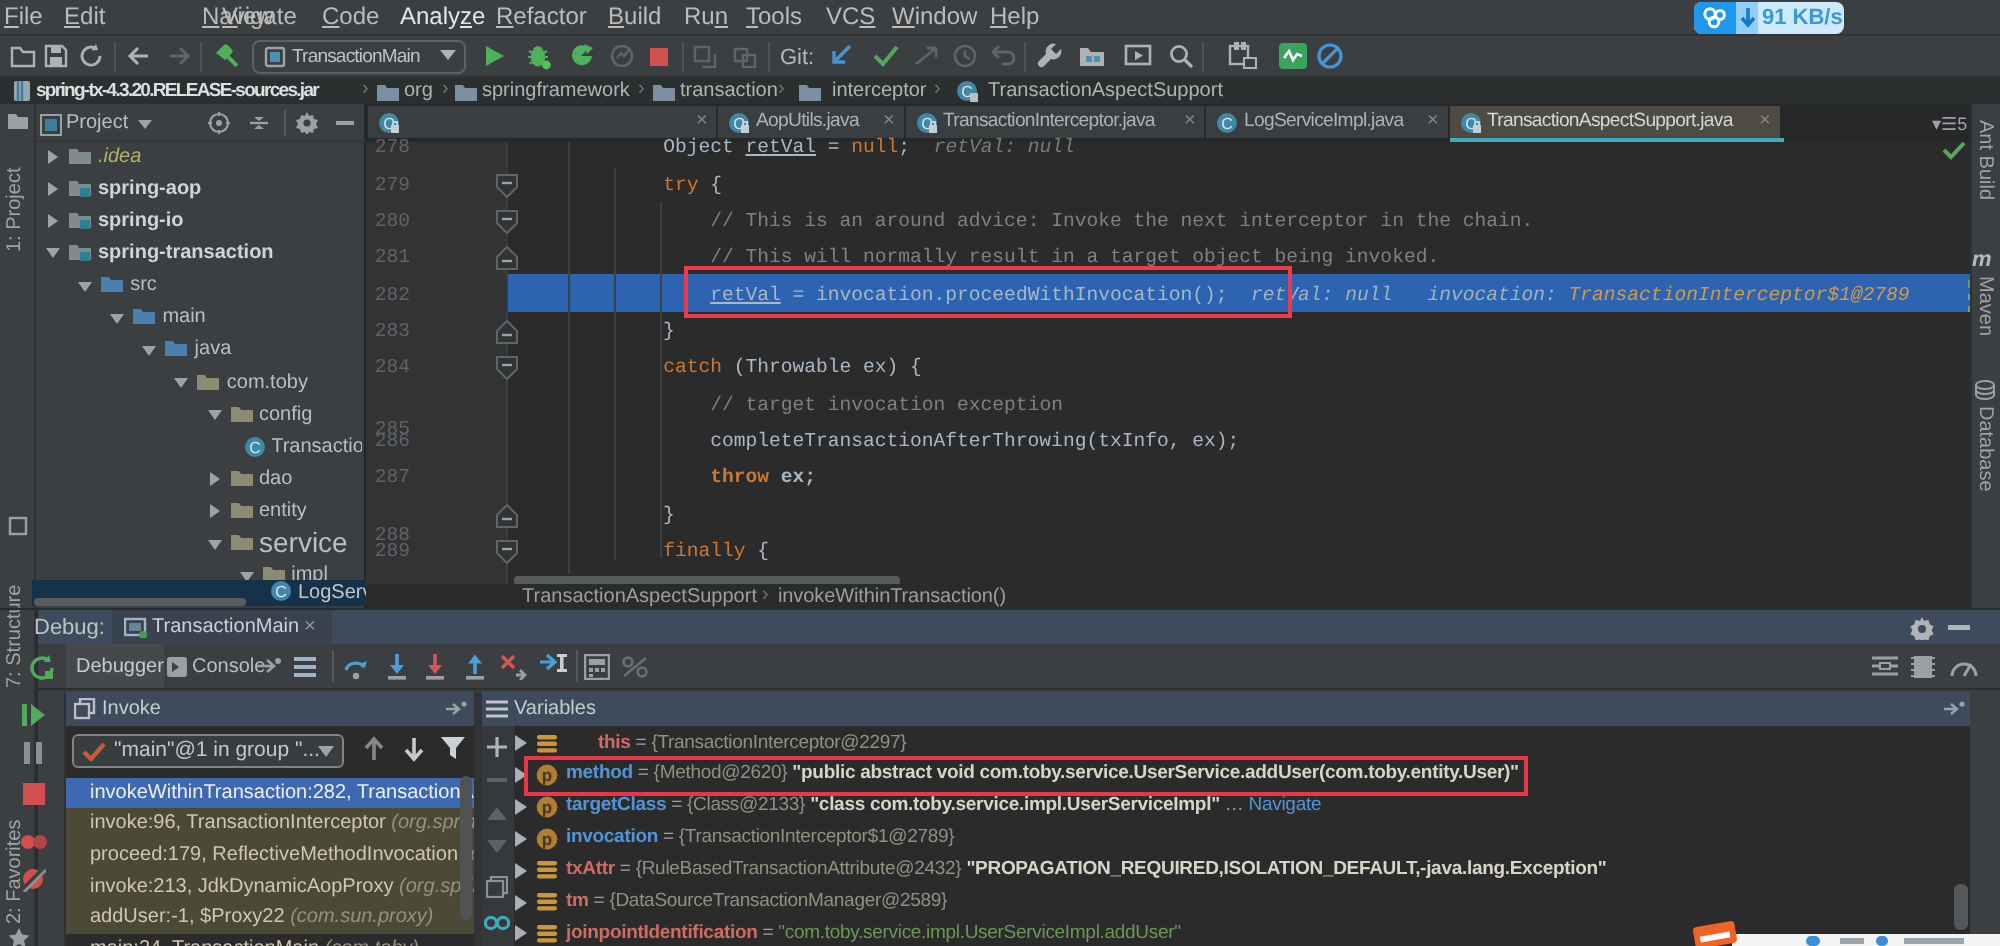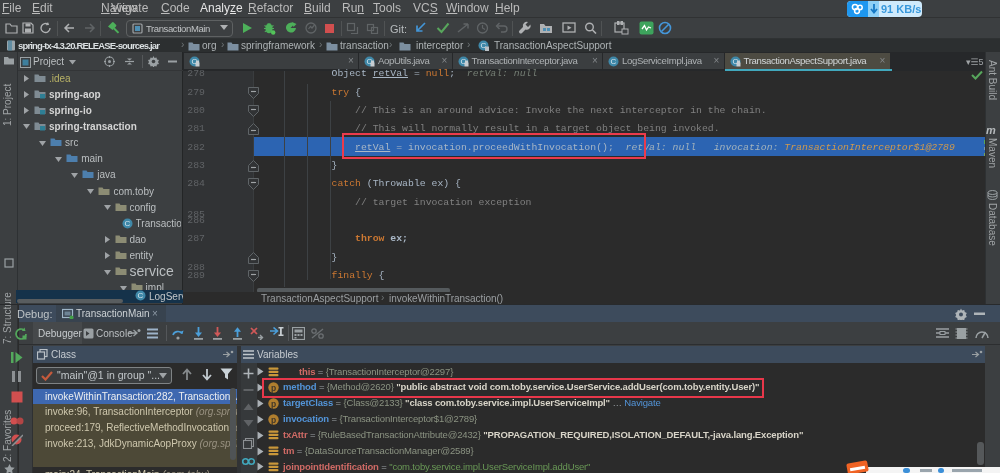--- a/index.html
+++ b/index.html
@@ -233,21 +233,21 @@
 <svg class="abs" style="left:168px;top:60px" width="10" height="3" viewBox="0 0 10 3">
       <rect x="0" y="0.5" width="9" height="2" fill="#9aa0a3"></rect>
     </svg>
 <div class="abs" style="left:18px;top:70px;width:165px;height:1px;background:#333537;"></div>
 <svg class="abs" style="left:24.0px;top:74.5px" width="5" height="8" viewBox="0 0 5 8">
       <path d="M0 0 l5 3.5 L0 7 z" fill="#9fa3a6"></path>
     </svg>
 <svg class="abs" style="left:34.0px;top:72.5px" width="12" height="10" viewBox="0 0 12 10">
       <path d="M0.5 1.5 h4 l1 1.5 h6 v6 H0.5 z" fill="#7f8b93"></path>
     </svg>
-<div class="abs nw" style="left:49.0px;top:70.5px;height:15px;color:#b8b266;font-size:10px;line-height:15px;font-weight:normal;max-width:132.0px;overflow:hidden;">.idea</div>
+<div class="abs nw" style="left:49.0px;top:70.5px;height:15px;color:#b8b266;font-size:10px;line-height:15px;font-weight:normal;max-width:132.0px;overflow:hidden;font-style:italic;">.idea</div>
 <svg class="abs" style="left:24.0px;top:90.65px" width="5" height="8" viewBox="0 0 5 8">
       <path d="M0 0 l5 3.5 L0 7 z" fill="#9fa3a6"></path>
     </svg>
 <svg class="abs" style="left:34.0px;top:88.65px" width="12" height="10" viewBox="0 0 12 10">
       <path d="M0.5 1.5 h4 l1 1.5 h6 v6 H0.5 z" fill="#7f8b93"></path>
       <rect x="6" y="5" width="5" height="4.5" fill="#2e7f95"></rect>
     </svg>
 <div class="abs nw" style="left:49.0px;top:86.65px;height:15px;color:#d4d4d4;font-size:10px;line-height:15px;font-weight:bold;max-width:132.0px;overflow:hidden;">spring-aop</div>
 <svg class="abs" style="left:24.0px;top:106.8px" width="5" height="8" viewBox="0 0 5 8">
       <path d="M0 0 l5 3.5 L0 7 z" fill="#9fa3a6"></path>
@@ -403,20 +403,21 @@
 <div class="abs mono" style="left:261.0px;top:123.28999999999999px;height:12px;font-size:9.8px;line-height:12px;color:#a9b7c6;white-space:pre;">                <span class="cmt">// This will normally result in a target object being invoked.</span></div>
 <div class="abs mono" style="left:184px;top:141.62px;width:21px;text-align:right;color:#606366;font-size:9.8px;line-height:12px;">282</div>
 <div class="abs mono" style="left:261.0px;top:141.62px;height:12px;font-size:9.8px;line-height:12px;color:#a9b7c6;white-space:pre;">                <u style="text-decoration:underline">retVal</u> = invocation.proceedWithInvocation();  <span class="hintb">retVal: null   invocation: </span><span class="hinto">TransactionInterceptor$1@2789</span></div>
 <div class="abs mono" style="left:184px;top:159.95px;width:21px;text-align:right;color:#606366;font-size:9.8px;line-height:12px;">283</div>
 <div class="abs mono" style="left:261.0px;top:159.95px;height:12px;font-size:9.8px;line-height:12px;color:#a9b7c6;white-space:pre;">            }</div>
 <div class="abs mono" style="left:184px;top:178.27999999999997px;width:21px;text-align:right;color:#606366;font-size:9.8px;line-height:12px;">284</div>
 <div class="abs mono" style="left:261.0px;top:178.27999999999997px;height:12px;font-size:9.8px;line-height:12px;color:#a9b7c6;white-space:pre;">            <span class="kw">catch</span> (Throwable ex) {</div>
 <div class="abs mono" style="left:184px;top:196.61px;width:21px;text-align:right;color:#606366;font-size:9.8px;line-height:12px;margin-top:12px;">285</div>
 <div class="abs mono" style="left:261.0px;top:196.61px;height:12px;font-size:9.8px;line-height:12px;color:#a9b7c6;white-space:pre;">                <span class="cmt">// target invocation exception</span></div>
 <div class="abs mono" style="left:184px;top:214.94px;width:21px;text-align:right;color:#606366;font-size:9.8px;line-height:12px;">286</div>
+<div class="abs mono" style="left:261.0px;top:214.94px;height:12px;font-size:9.8px;line-height:12px;color:#a9b7c6;white-space:pre;">                completeTransactionAfterThrowing(txInfo, ex);</div>
 <div class="abs mono" style="left:184px;top:233.26999999999998px;width:21px;text-align:right;color:#606366;font-size:9.8px;line-height:12px;">287</div>
 <div class="abs mono" style="left:261.0px;top:233.26999999999998px;height:12px;font-size:9.8px;line-height:12px;color:#a9b7c6;white-space:pre;font-weight:bold;">                <span class="kw">throw</span> ex;</div>
 <div class="abs mono" style="left:184px;top:251.59999999999997px;width:21px;text-align:right;color:#606366;font-size:9.8px;line-height:12px;margin-top:10px;">288</div>
 <div class="abs mono" style="left:261.0px;top:251.59999999999997px;height:12px;font-size:9.8px;line-height:12px;color:#a9b7c6;white-space:pre;">            }</div>
 <div class="abs mono" style="left:184px;top:269.93px;width:21px;text-align:right;color:#606366;font-size:9.8px;line-height:12px;">289</div>
 <div class="abs mono" style="left:261.0px;top:269.93px;height:12px;font-size:9.8px;line-height:12px;color:#a9b7c6;white-space:pre;">            <span class="kw">finally</span> {</div>
 <svg class="abs" style="left:248px;top:86.63px" width="11" height="12" viewBox="0 0 11 12">
       <path d="M0.5 0.5 h10 v6 l-5 5 -5 -5 z" fill="#313335" stroke="#5f6467" stroke-width="1"></path>
       <path d="M3 4.5 h5" stroke="#9fa3a6" stroke-width="1.2"></path>
     </svg>
@@ -589,21 +590,21 @@
       <path d="M1 12 L12 1" stroke="#3c3f41" stroke-width="2"></path>
       <path d="M2 13 L13 2" stroke="#8c9093" stroke-width="1.5"></path>
     </svg>
 <div class="abs" style="left:32px;top:346px;width:1px;height:127px;background:#2e3032;"></div>
 <div class="abs" style="left:33px;top:346px;width:204px;height:127px;background:#2b2b2b;"></div>
 <div class="abs" style="left:33px;top:346px;width:204px;height:17px;background:#3d4b5c;"></div>
 <svg class="abs" style="left:37px;top:349px" width="11" height="11" viewBox="0 0 11 11">
       <rect x="3" y="0.5" width="7" height="7" fill="none" stroke="#b9c0c6" stroke-width="1.2"></rect>
       <rect x="0.5" y="3" width="7" height="7" fill="#3d4b5c" stroke="#b9c0c6" stroke-width="1.2"></rect>
     </svg>
-<div class="abs nw" style="left:51px;top:347px;height:16px;color:#c7ccd1;font-size:10px;line-height:16px;">Class</div>
+<div class="abs nw" style="left:51px;top:347px;height:16px;color:#c7ccd1;font-size:10px;line-height:16px;">Invoke</div>
 <svg class="abs" style="left:223px;top:350px" width="11" height="9" viewBox="0 0 11 9">
       <path d="M0 4.5 h6 M3.5 2 L6.5 4.5 l-3 2.5" fill="none" stroke="#9aa0a3" stroke-width="1.2"></path>
       <circle cx="9" cy="2" r="1.3" fill="#9aa0a3"></circle>
     </svg>
 <div class="abs" style="left:36px;top:367px;width:136px;height:17px;border:1px solid #7f8385;border-radius:3px;background:#3a3d3f;"></div>
 <svg class="abs" style="left:41px;top:371px" width="12" height="10" viewBox="0 0 12 10">
       <path d="M1 5 l3.5 3.5 L11 1" fill="none" stroke="#c55a3c" stroke-width="2.2"></path>
     </svg>
 <div class="abs nw" style="left:57px;top:368px;height:15px;color:#c3c8cb;font-size:10.5px;line-height:15px;">"main"@1 in group "...</div>
 <svg class="abs" style="left:159px;top:373px" width="8" height="6" viewBox="0 0 8 6">
@@ -620,20 +621,21 @@
     </svg>
 <div class="abs" style="left:33px;top:388.6px;width:204px;height:16px;background:#3e68b0;"></div>
 <div class="abs nw" style="left:45px;top:388.6px;height:16px;color:#eceef0;font-size:10px;line-height:16px;max-width:192px;overflow:hidden;">invokeWithinTransaction:282, TransactionAsp</div>
 <div class="abs" style="left:33px;top:404.3px;width:204px;height:16px;background:#4d4937;"></div>
 <div class="abs nw" style="left:45px;top:404.3px;height:16px;color:#cfc8ae;font-size:10px;line-height:16px;max-width:192px;overflow:hidden;">invoke:96, TransactionInterceptor <span style="color:#989180;font-style:italic;">(org.spring</span></div>
 <div class="abs" style="left:33px;top:420.0px;width:204px;height:16px;background:#4d4937;"></div>
 <div class="abs nw" style="left:45px;top:420.0px;height:16px;color:#cfc8ae;font-size:10px;line-height:16px;max-width:192px;overflow:hidden;">proceed:179, ReflectiveMethodInvocation <span style="color:#989180;font-style:italic;">(or</span></div>
 <div class="abs" style="left:33px;top:435.70000000000005px;width:204px;height:16px;background:#4d4937;"></div>
 <div class="abs nw" style="left:45px;top:435.70000000000005px;height:16px;color:#cfc8ae;font-size:10px;line-height:16px;max-width:192px;overflow:hidden;">invoke:213, JdkDynamicAopProxy <span style="color:#989180;font-style:italic;">(org.spring</span></div>
 <div class="abs" style="left:33px;top:451.40000000000003px;width:204px;height:16px;background:#4d4937;"></div>
+<div class="abs nw" style="left:45px;top:451.40000000000003px;height:16px;color:#cfc8ae;font-size:10px;line-height:16px;max-width:192px;overflow:hidden;">addUser:-1, $Proxy22 <span style="color:#989180;font-style:italic;">(com.sun.proxy)</span></div>
 <div class="abs" style="left:33px;top:467.1px;width:204px;height:16px;background:#2b2b2b;"></div>
 <div class="abs nw" style="left:45px;top:467.1px;height:16px;color:#cfc8ae;font-size:10px;line-height:16px;max-width:192px;overflow:hidden;">main:24, TransactionMain <span style="color:#989180;font-style:italic;">(com.toby)</span></div>
 <div class="abs" style="left:230px;top:388px;width:6px;height:72px;background:#4f5355;border-radius:3px;"></div>
 <div class="abs" style="left:237px;top:346px;width:4px;height:127px;background:#313335;"></div>
 <div class="abs" style="left:241px;top:346px;width:744px;height:127px;background:#2b2b2b;"></div>
 <div class="abs" style="left:241px;top:346px;width:744px;height:17px;background:#3d4b5c;"></div>
 <svg class="abs" style="left:243px;top:349px" width="11" height="11" viewBox="0 0 11 11">
       <path d="M0 2 h11 M0 5.5 h11 M0 9 h11" stroke="#c0c6cb" stroke-width="1.6"></path>
     </svg>
 <div class="abs nw" style="left:257px;top:347px;height:16px;color:#c7ccd1;font-size:10px;line-height:16px;">Variables</div>

